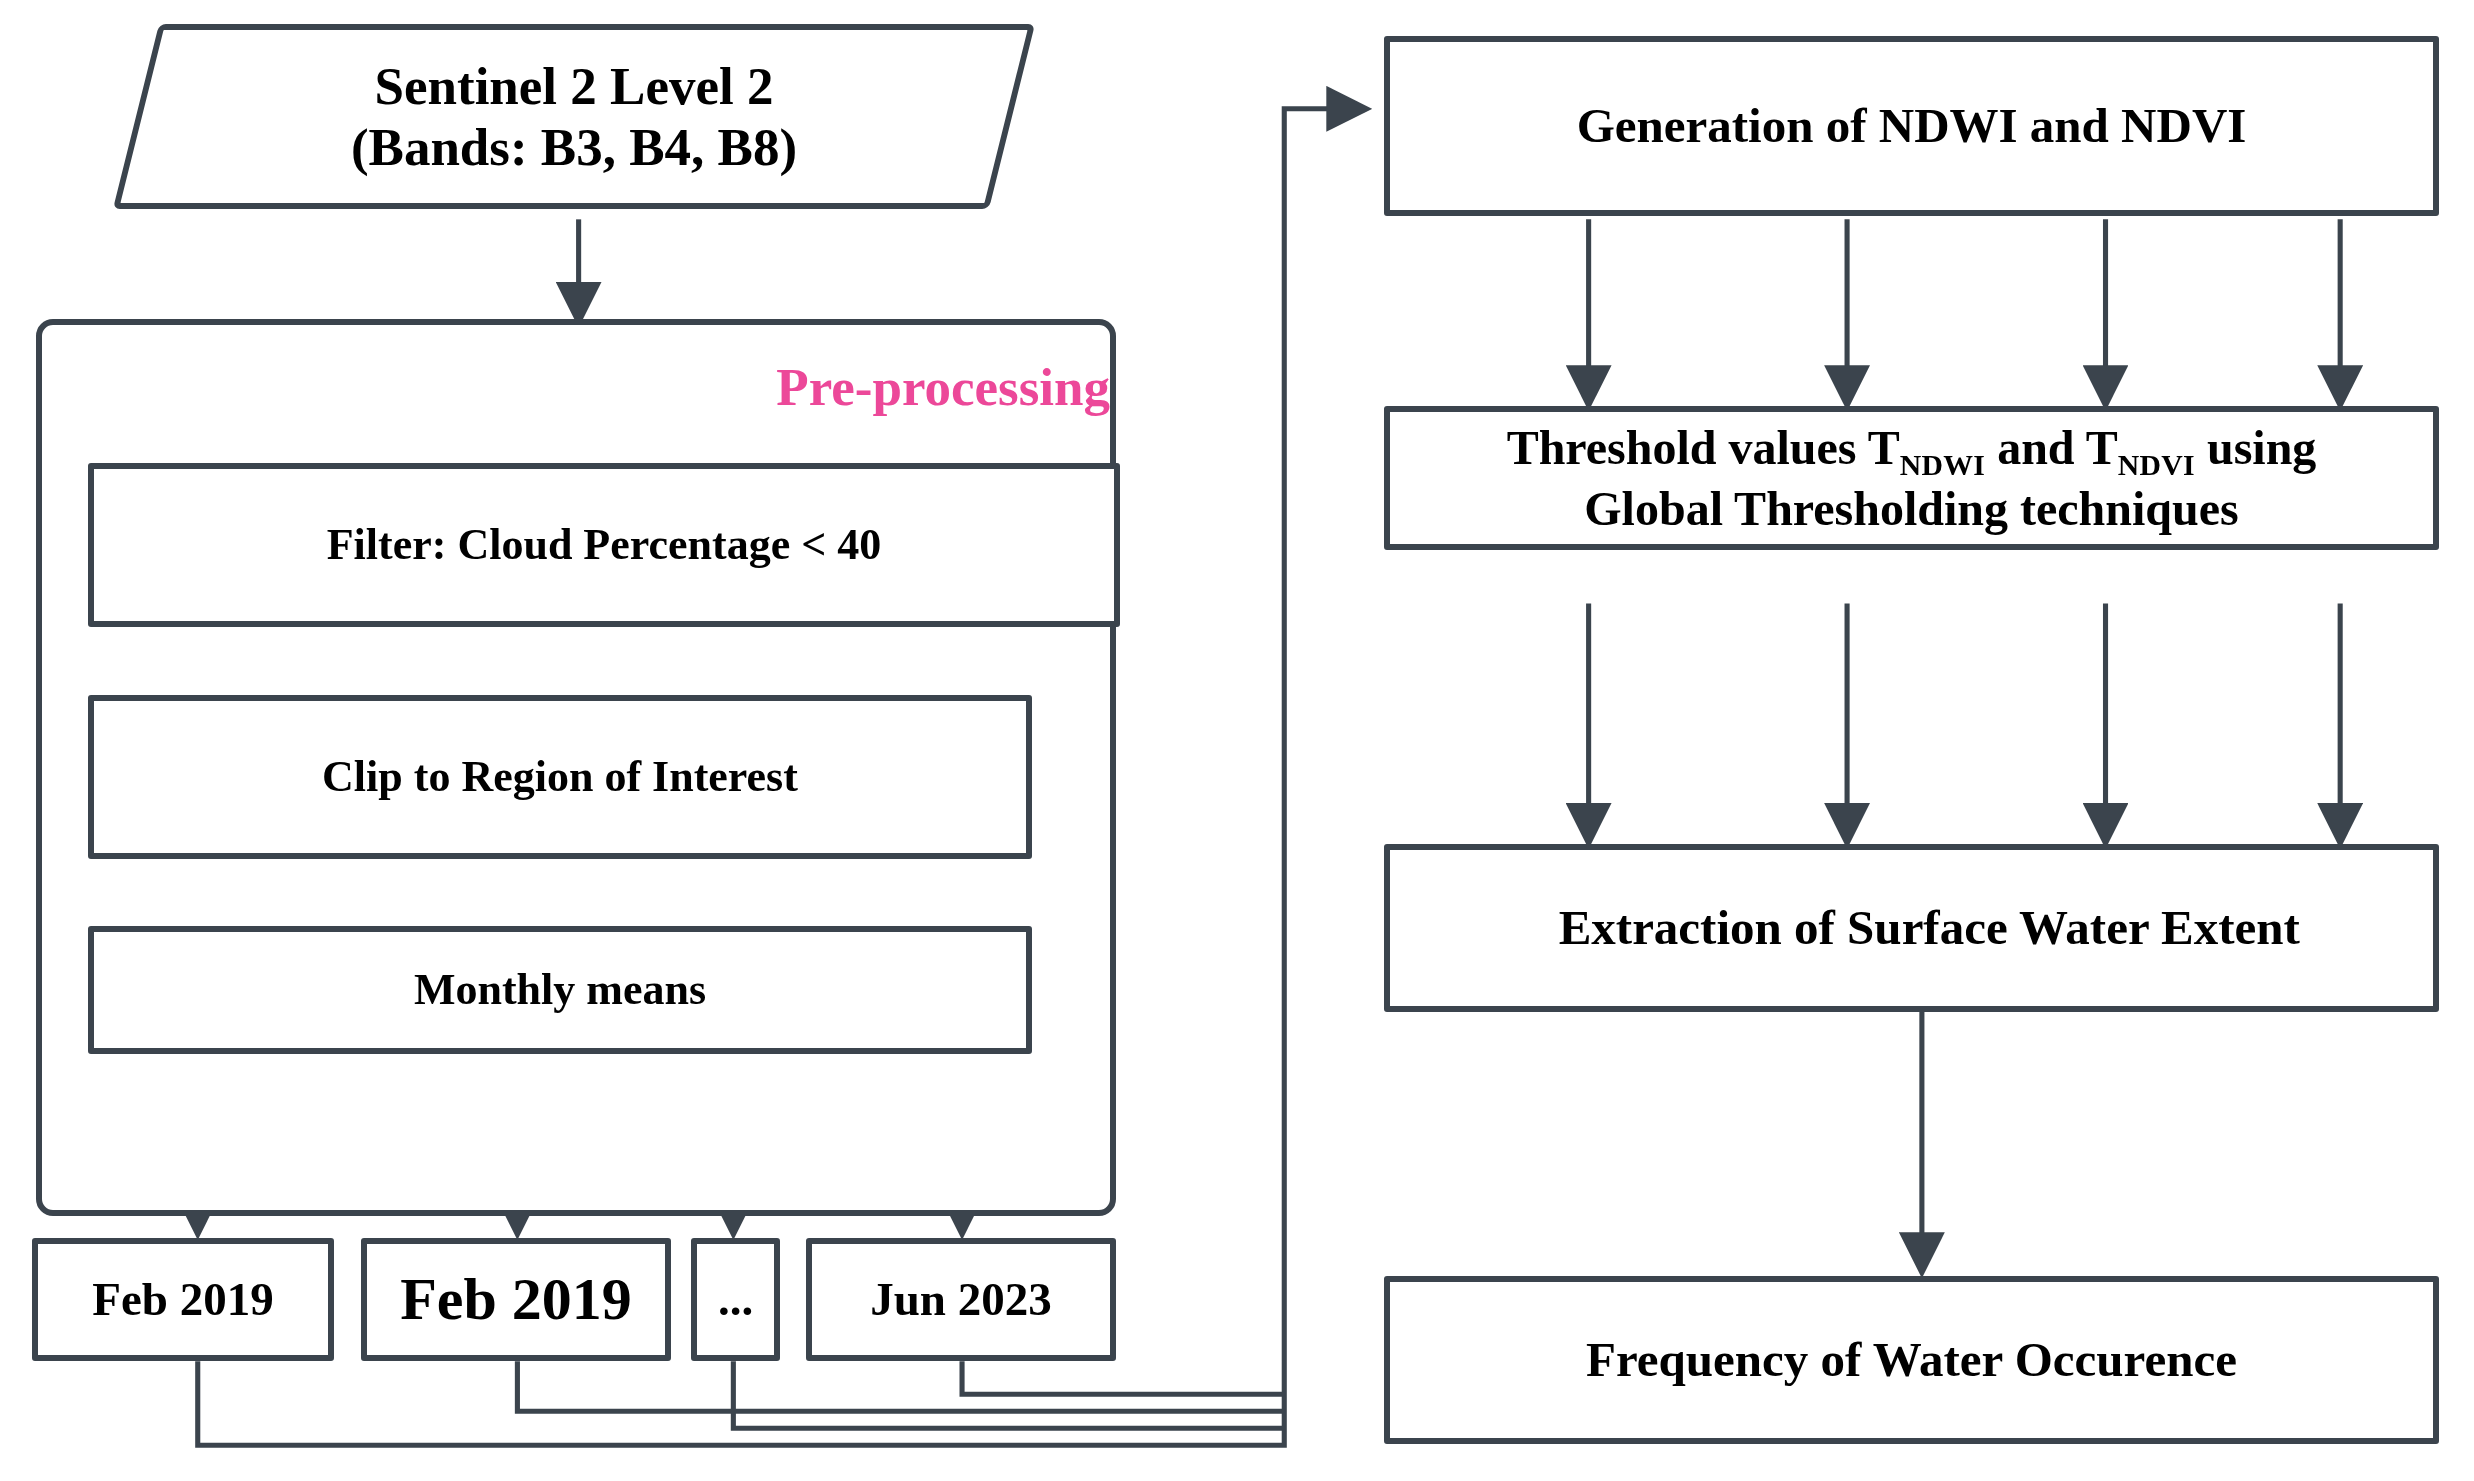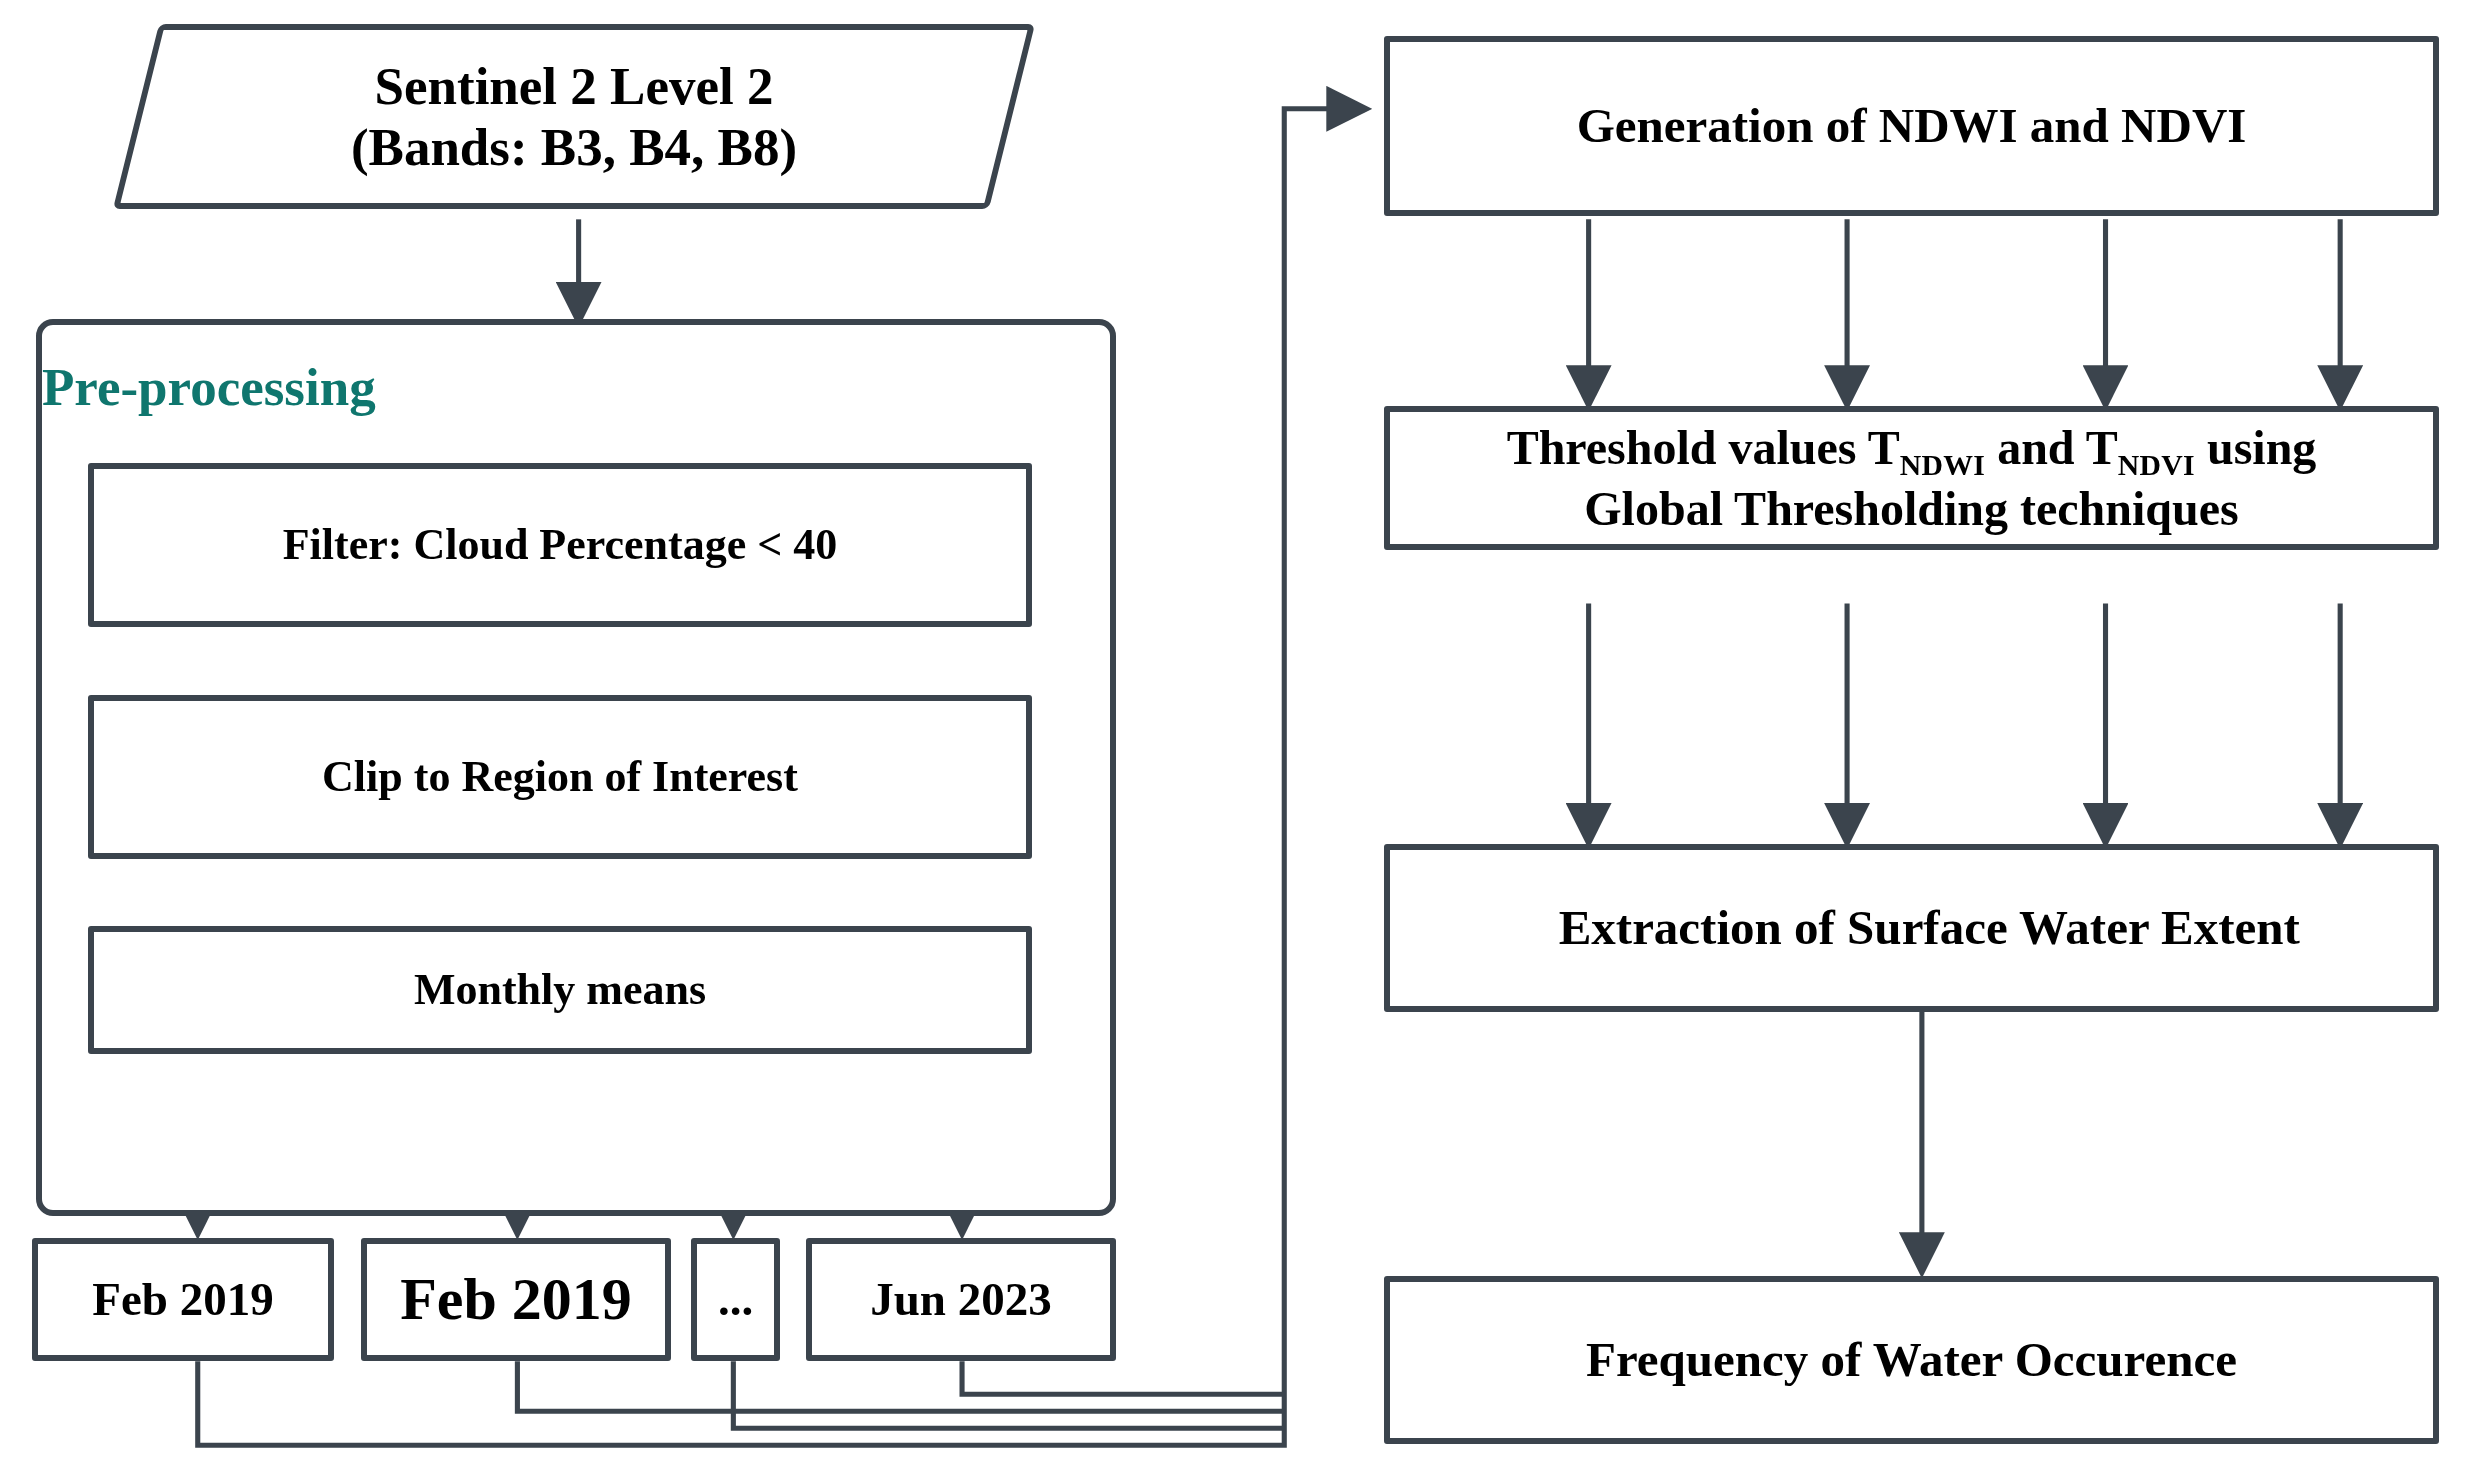--- a/index.html
+++ b/index.html
@@ -54,23 +54,23 @@
   .outer {
     position: absolute;
     box-sizing: border-box;
     border: 6px solid #3b444d;
     border-radius: 17px;
     background: #ffffff;
   }
   .outer-title {
     position: absolute;
     width: 100%;
-    text-align: left;
+    text-align: right;
     font-weight: bold;
-    color: #0f766e;
+    color: #ec4899;
   }
   svg.wires {
     position: absolute;
     left: 0;
     top: 0;
     width: 2475px;
     height: 1481px;
     overflow: visible;
     pointer-events: none;
   }
@@ -123,21 +123,21 @@
     <span>
       <span>Sentinel 2 Level 2</span><br>
       <span>(Bands: B3, B4, B8)</span>
     </span>
   </div>
 
   <div class="outer" style="left:36px; top:319px; width:1080px; height:897px;">
     <div class="outer-title" style="top:32px; font-size:53px;">Pre-processing</div>
   </div>
 
-  <div class="node" style="left:88px; top:463px; width:944px; height:164px; font-size:44px;">
+  <div class="node" style="left:88px; top:463px; width:1032px; height:164px; font-size:44px;">
     <span>Filter: Cloud Percentage &lt; 40</span>
   </div>
 
   <div class="node" style="left:88px; top:695px; width:944px; height:164px; font-size:44px;">
     <span>Clip to Region of Interest</span>
   </div>
 
   <div class="node" style="left:88px; top:926px; width:944px; height:128px; font-size:44px;">
     <span>Monthly means</span>
   </div>

